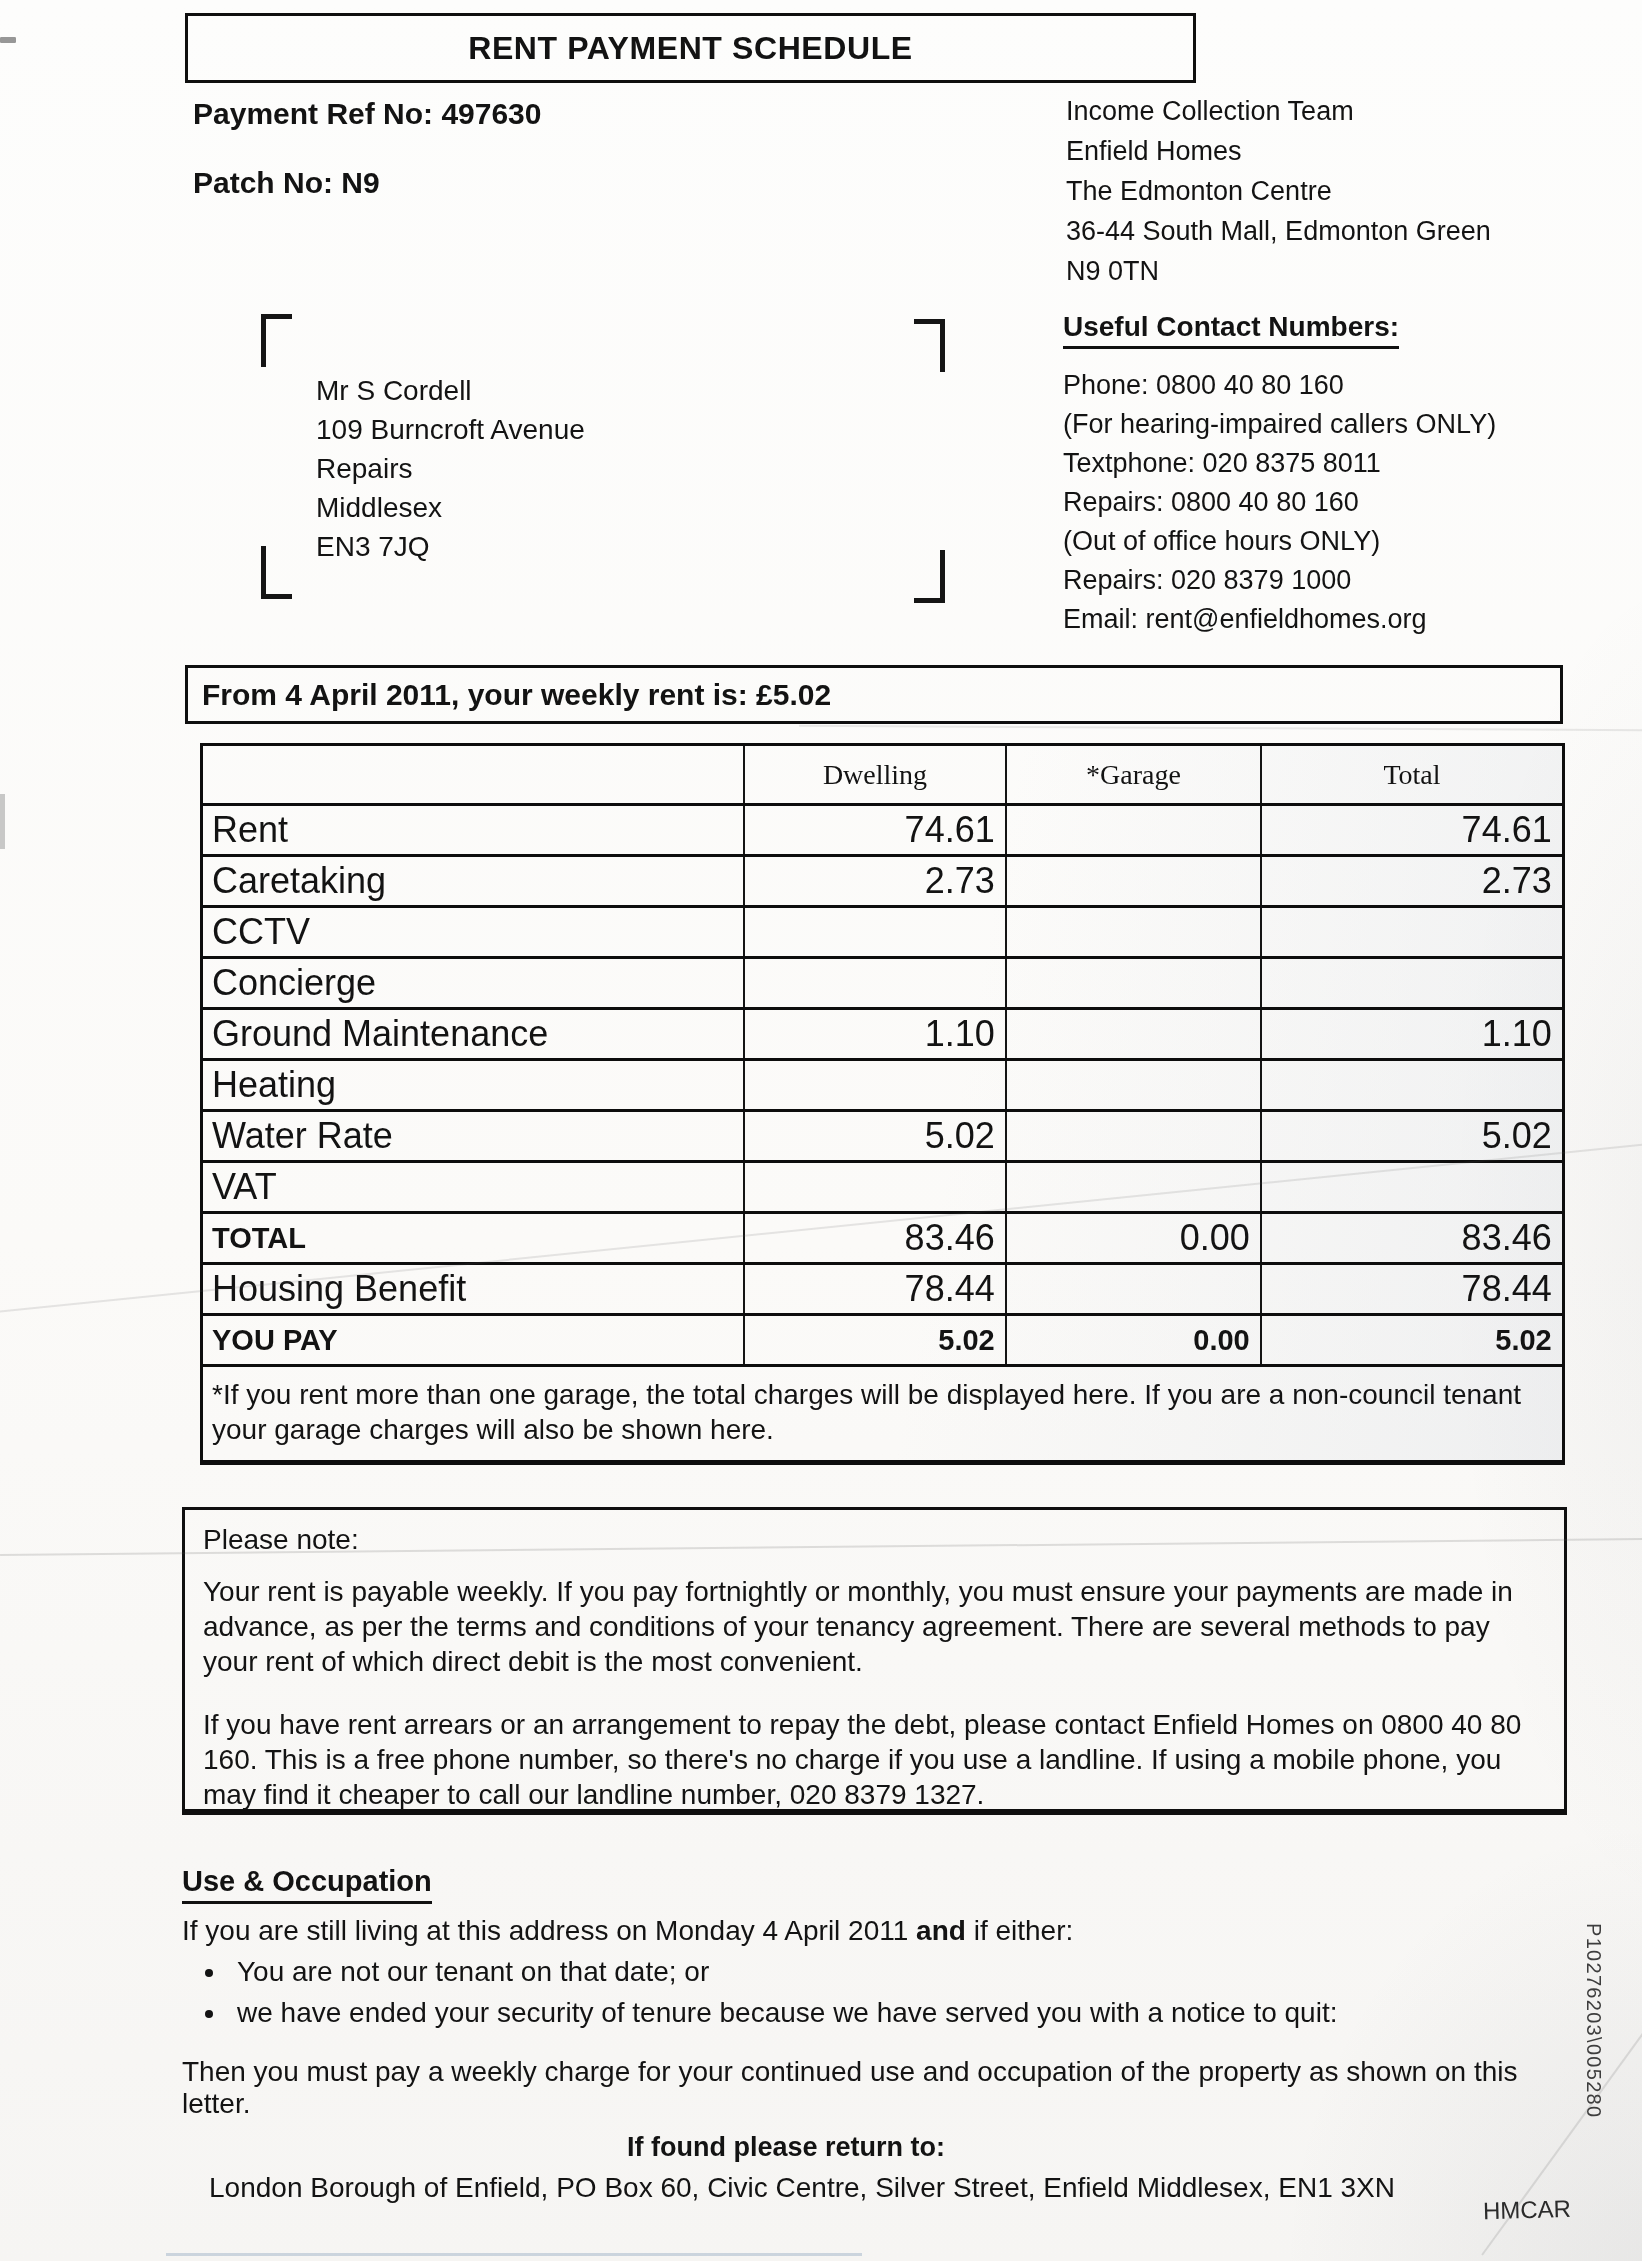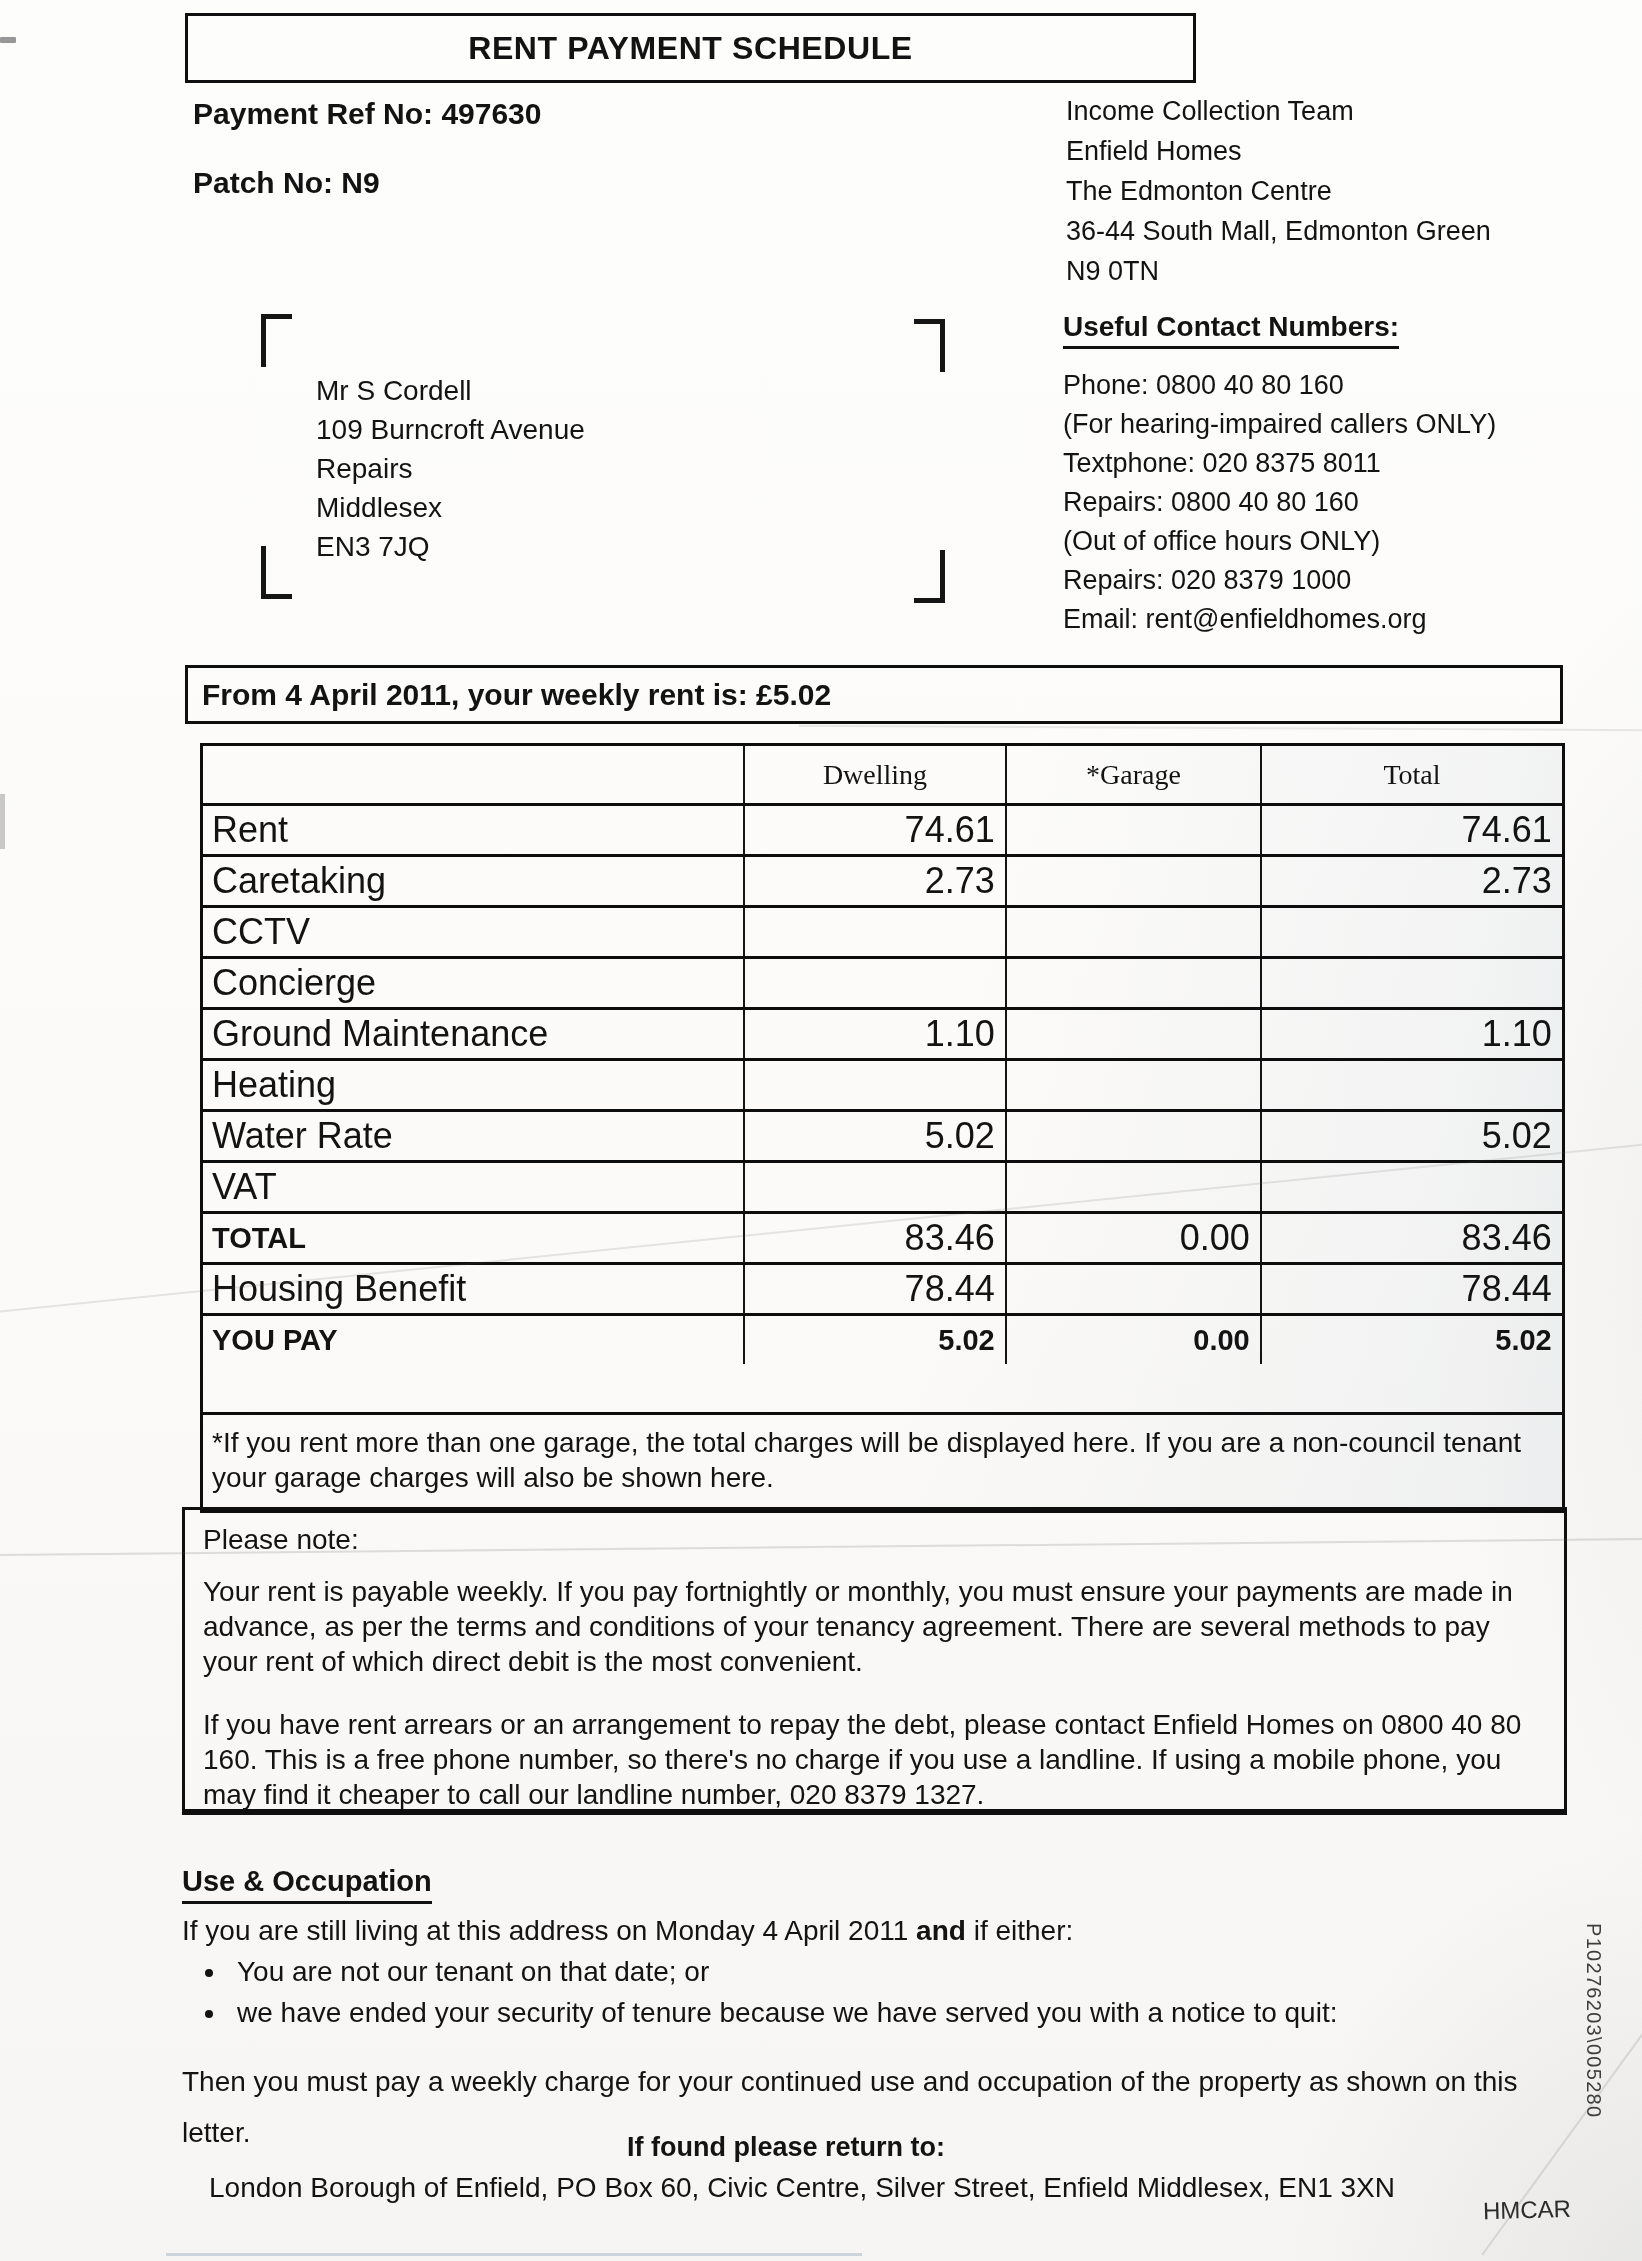--- a/index.html
+++ b/index.html
@@ -64,42 +64,42 @@
     border:3.2px solid #0d0d0d; border-top-width:3.9px; border-bottom-width:5.8px;
     background:linear-gradient(100deg, rgba(255,255,255,0) 55%, rgba(225,228,232,0.45) 100%);
   }
   .t-row{display:grid; grid-template-columns:540px 262px 255px 1fr; border-top:3.9px solid #0d0d0d; min-height:48px;}
   .t-row.hdr-row{min-height:57px; border-top:none;font-family:Liberation Serif, serif;}
   .t-cell{display:flex; align-items:center; padding:0 10.3px; font-size:36px;}
   .t-cell.hdr{justify-content:center; font-size:28px;}
   .t-cell.val{justify-content:flex-end; border-left:2.6px solid #141414;}
   .t-cell.lbl{padding-left:9px;}
   .t-row .b{font-weight:bold; font-size:29px;}
-  .footnote-row{border-top:3.9px solid #0d0d0d; padding:10.3px 14px 13px 9px; font-size:28px; line-height:35px;margin-top:48px;}
+  .footnote-row{border-top:3.9px solid #0d0d0d; padding:10.3px 14px 13px 9px; font-size:28px; line-height:35px;}
 
   
   .note-box{
     left:182px; top:1507px; width:1385px; height:308px;
     border:3.2px solid #0f0f0f; border-bottom-width:6.4px;
     padding:11.6px 18px; box-sizing:border-box;
     font-size:28px; line-height:35px;
   }
   .note-heading{font-size:28px; margin-bottom:17px;}
   .note-box p{margin:0 0 28px 0;}
 
   
   .uo{left:182px; top:1865px; width:1408px; font-size:28px;}
   .uo-heading{
     display:inline-block; font-size:29px; font-weight:bold;
     border-bottom:3.2px solid #111; padding-bottom:2.6px;
   }
   .uo-intro{margin-top:11.6px;}
   .uo ul{margin:9px 0 0 0; padding-left:46px;}
   .uo li{margin:9px 0; padding-left:9px;}
-  .uo-outro{margin-top:27px; line-height:51px;}
+  .uo-outro{margin-top:27px; line-height:32px;}
 
   
   .return-heading{left:0; right:71px; top:2132px; text-align:center; font-size:27px; font-weight:bold;}
   .return-address{left:0; right:39px; top:2172px; text-align:center; font-size:28px;}
   .doc-code{left:1483px; top:2196px; font-size:24px; color:#2b2b2b; transform:rotate(-1.5deg);}
   .side-code{
     left:1605px; top:1923px; font-size:20px; color:#3d3d3d; letter-spacing:1.3px;
     transform:rotate(90deg); transform-origin:0 0; white-space:nowrap;
   }
 

